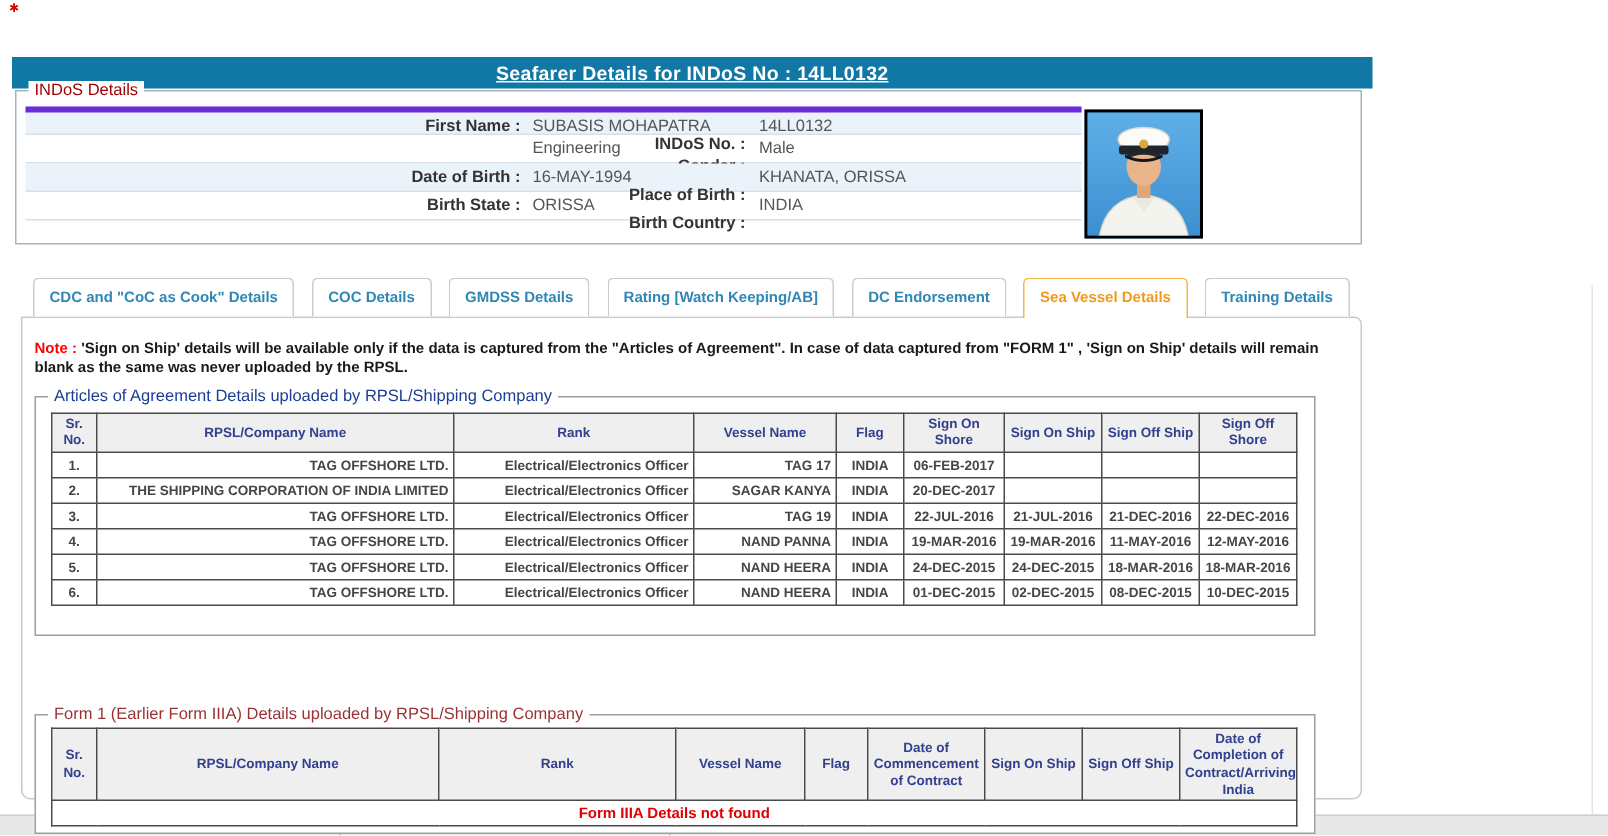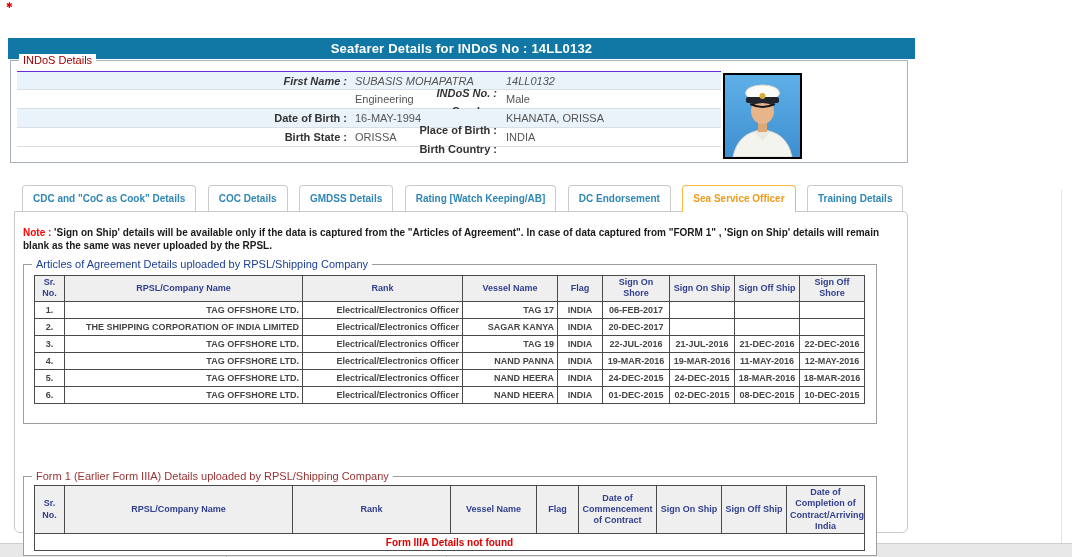--- a/index.html
+++ b/index.html
@@ -4,34 +4,34 @@
 <style>
   * { margin:0; padding:0; box-sizing:border-box; }
   html,body { width:1072px; height:557px; background:#fff; overflow:hidden;
               font-family:"Liberation Sans", sans-serif; }
   .page { position:relative; width:1072px; height:557px; background:#fff; }
 
   .broken-icon { position:absolute; left:6px; top:2px; font-size:8px; color:#e00000; line-height:8px; }
 
   .header-bar { position:absolute; left:8px; top:38px; width:907px; height:21px;
                 background:#1177a5; color:#fff; font-size:13px; font-weight:bold;
-                text-align:center; line-height:21px; letter-spacing:.2px; }
+                text-align:center; line-height:21px; letter-spacing:.2px;text-decoration:underline; }
 
   
   .fset { position:absolute; border:1px solid #a9b3bd; background:#fff; }
   .fset .legend { position:absolute; top:-7px; left:8px; background:#fff; padding:0 4px;
                   font-size:11px; line-height:13px; white-space:nowrap; }
 
   .indos-fset { left:10px; top:60px; width:898px; height:103px; }
   .indos-fset .legend { color:#a00000; font-weight:normal; }
 
   .info-rows { position:absolute; left:6px; top:10px; width:704px; }
   .info-row { position:relative; height:19px; font-size:11px; line-height:19px;
               border-bottom:1px solid #d9dfe6; }
-  .info-row:first-child { border-top:1px solid #6d28d9;font-style:italic; }
+  .info-row:first-child { border-top:4px solid #6d28d9; }
   .info-row.alt { background:#eaf2fa; }
   .lbl { font-weight:bold; color:#333; }
   .val { color:#555; }
   .l1 { position:absolute; left:0; width:330px; text-align:right; }
   .v1 { position:absolute; left:338px; white-space:nowrap; }
   .l2 { position:absolute; left:340px; width:140px; text-align:right;margin-top:12px; }
   .v2 { position:absolute; left:489px; white-space:nowrap; }
 
   .photo-frame { position:absolute; left:712px; top:12px; width:79px; height:86px;
                  border:2px solid #000; background:#4da0dd; }
@@ -129,21 +129,21 @@
       </svg>
     </div>
   </div>
 
   <div class="tabs">
     <div class="tab">CDC and "CoC as Cook" Details</div>
     <div class="tab">COC Details</div>
     <div class="tab">GMDSS Details</div>
     <div class="tab">Rating [Watch Keeping/AB]</div>
     <div class="tab">DC Endorsement</div>
-    <div class="tab active">Sea Service Officer</div>
+    <div class="tab active">Sea Vessel Details</div>
     <div class="tab">Training Details</div>
   </div>
 
   <div class="panel">
 
     <p class="note">
       <span class="note-prefix">Note :</span><span> 'Sign on Ship' details will be available only if the data is captured from the "Articles of Agreement". In case of data captured from "FORM 1" , 'Sign on Ship' details will remain blank as the same was never uploaded by the RPSL.</span>
     </p>
 
     <div class="fset articles-fset">

